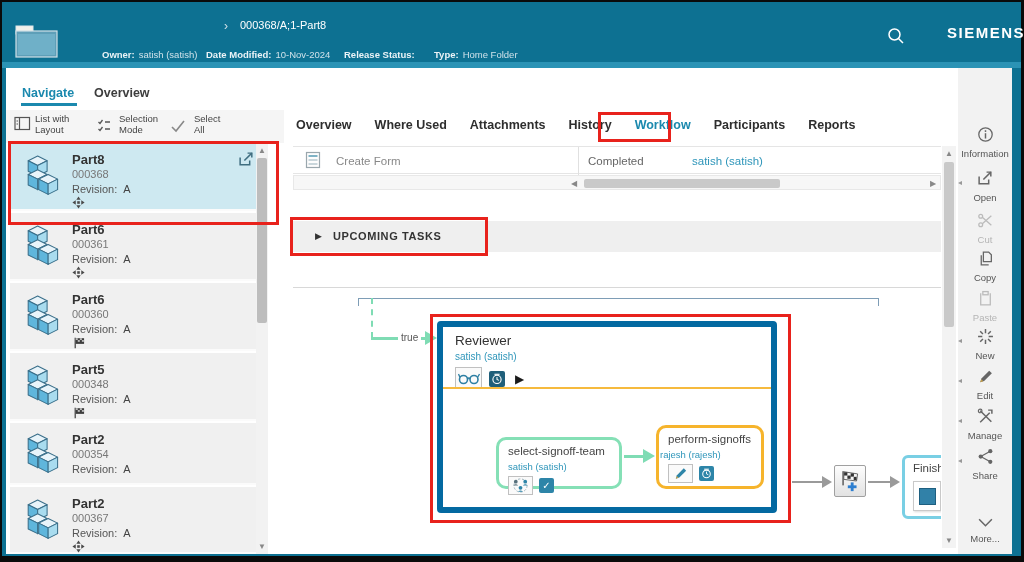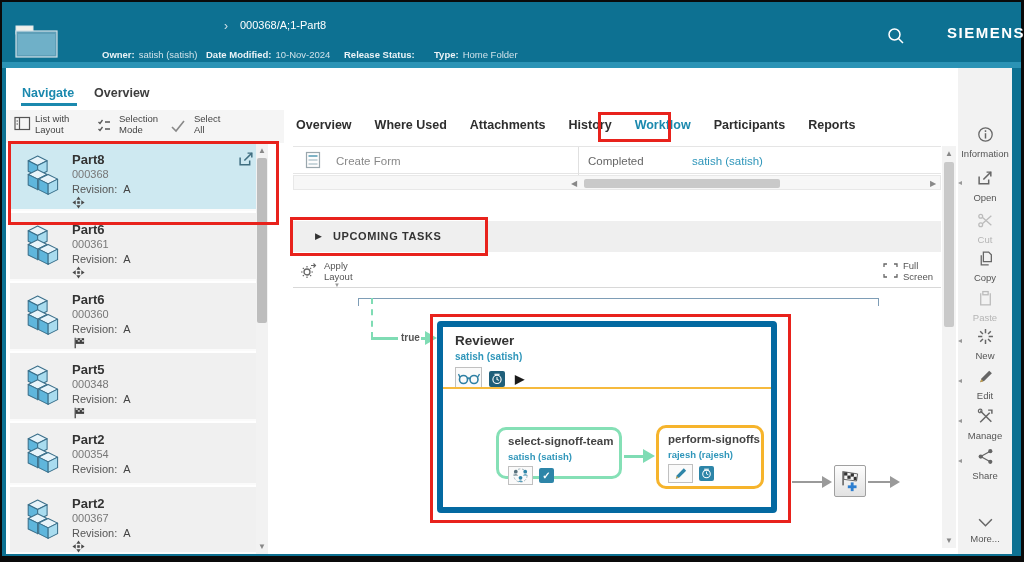--- a/index.html
+++ b/index.html
@@ -32,21 +32,21 @@
   .scroll-arrow { color:#888; font-size:8px; line-height:1; cursor:pointer; }
   .mtab { font-size:12.5px; font-weight:bold; color:#2e2e2e; cursor:pointer; white-space:nowrap; }
   .mtab.active { color:#1b89ae; }
   .task-row { background:#fff; border-top:1px solid #e5e5e5; border-bottom:1px solid #e5e5e5; }
   .task-name { color:#888; font-size:11.5px; }
   .task-status { color:#666; font-size:11.5px; }
   .link { color:#2f96ba; font-size:11.5px; cursor:pointer; }
   .upc-bar { background:#efefef; cursor:pointer; }
   .upc-text { font-size:11px; font-weight:bold; color:#333; letter-spacing:0.6px; }
   .small-btn-label { font-size:9.5px; color:#555; line-height:1.2; }
-  .diagram { background:#fff; border-top:1px solid #d8d8d8; overflow:hidden;font-weight:bold; }
+  .diagram { background:#fff; border-top:1px solid #d8d8d8; overflow:hidden; }
   .wf-line { background:#7e9db6; }
   .green { background:#7fdcb4; }
   .gray-line { background:#9a9a9a; }
   .cond-label { font-size:10px; color:#555; background:#fff; padding:0 2px; }
   .node { background:#fff; border-radius:10px; }
   .node-title { font-size:11.5px; color:#444; white-space:nowrap; }
   .node-user { font-size:9.5px; color:#2f96ba; white-space:nowrap; }
   .rev-box { border:6px solid #0369a1; border-radius:4px; background:#fff; }
   .rev-title { font-size:13.5px; color:#333; }
   .icon-chip { background:#fafafa; border:1px solid #c0c0c0; display:flex; align-items:center; justify-content:center; }
@@ -366,35 +366,20 @@
     <span class="abs scroll-arrow" style="left:277px;top:4px;">◀</span>
     <div class="abs scroll-thumb" style="left:290px;top:2.5px;width:196px;height:9px;background:#c9c9c9;"></div>
     <span class="abs scroll-arrow" style="left:636px;top:4px;">▶</span>
   </div>
 
   <div class="abs upc-bar" style="left:293px;top:221px;width:648px;height:31px;">
     <span class="abs" style="left:22px;top:10px;font-size:9px;color:#333;">▶</span>
     <span class="abs upc-text" style="left:40px;top:9px;">UPCOMING TASKS</span>
   </div>
 
-  <div class="abs" style="left:293px;top:254px;width:648px;height:33px;background:#fff;">
-    <div class="abs" style="left:7px;top:4px;width:70px;height:28px;cursor:pointer;">
-      <svg class="abs" style="left:0;top:3px;" width="18" height="18">
-          <use href="#sym-gearlayout"></use>
-        </svg>
-      <span class="abs small-btn-label" style="left:24px;top:2px;width:40px;">Apply Layout</span>
-      <span class="abs" style="left:34px;top:24px;font-size:6px;color:#999;">▼</span>
-    </div>
-    <div class="abs" style="left:590px;top:4px;width:58px;height:28px;cursor:pointer;">
-      <svg class="abs" style="left:0;top:5px;" width="15" height="15">
-          <use href="#sym-fullscreen"></use>
-        </svg>
-      <span class="abs small-btn-label" style="left:20px;top:2px;width:38px;">Full Screen</span>
-    </div>
-  </div>
 
   <div class="abs diagram" style="left:293px;top:287px;width:648px;height:260px;">
 
     <div class="abs wf-line" style="left:65px;top:10px;width:520px;height:1.4px;"></div>
     <div class="abs wf-line" style="left:65px;top:10px;width:1.4px;height:8px;"></div>
     <div class="abs wf-line" style="left:585px;top:10px;width:1.4px;height:8px;"></div>
 
     <div class="abs" style="left:78px;top:10px;width:2px;height:40px;border-left:2px dashed #7fdcb4;"></div>
     <div class="abs green" style="left:78px;top:49px;width:27px;height:2.5px;"></div>
     <span class="abs cond-label" style="left:106px;top:44px;">true</span>
@@ -410,39 +395,39 @@
           </svg>
       </div>
       <div class="abs mini-sq" style="left:46px;top:44px;width:16px;height:16px;background:#1f5f7a;">
         <svg width="12" height="12" viewBox="0 0 14 14">
             <use href="#sym-clock"></use>
           </svg>
       </div>
       <span class="abs play-glyph" style="left:72px;top:46px;cursor:pointer;">▶</span>
       <div class="abs" style="left:0;top:60px;width:100%;height:0;border-top:2px solid #f6ba3e;"></div>
 
-      <div class="abs node" style="left:53px;top:100px;width:126px;height:52px;border:3px solid #85e0b6;">
+      <div class="abs node" style="left:53px;top:110px;width:126px;height:52px;border:3px solid #85e0b6;">
         <span class="abs node-title" style="left:9px;top:5px;">select-signoff-team</span>
         <span class="abs node-user" style="left:9px;top:21px;">satish (satish)</span>
         <div class="abs icon-chip" style="left:9px;top:36px;width:25px;height:19px;">
           <svg width="19" height="17">
               <use href="#sym-team"></use>
             </svg>
         </div>
         <div class="abs mini-sq" style="left:40px;top:38px;width:15px;height:15px;">
           <span class="check-glyph">✓</span>
         </div>
       </div>
 
       <div class="abs green" style="left:181px;top:128px;width:21px;height:3px;"></div>
       <div class="abs" style="left:200px;top:122px;width:0;height:0;border-left:12px solid #7fdcb4;border-top:7.5px solid transparent;border-bottom:7.5px solid transparent;"></div>
 
       <div class="abs node" style="left:213px;top:98px;width:108px;height:64px;border:3px solid #f6b42c;">
         <span class="abs node-title" style="left:9px;top:5px;">perform-signoffs</span>
-        <span class="abs node-user" style="left:9px;top:21px;">rajesh (rajesh)</span>
+        <span class="abs node-user" style="left:1px;top:21px;">rajesh (rajesh)</span>
         <div class="abs icon-chip" style="left:9px;top:36px;width:25px;height:19px;color:#2d85a8;">
           <svg width="15" height="15">
               <use href="#sym-pencil"></use>
             </svg>
         </div>
         <div class="abs mini-sq" style="left:40px;top:38px;width:15px;height:15px;">
           <svg width="11" height="11" viewBox="0 0 14 14">
               <use href="#sym-clock"></use>
             </svg>
         </div>
@@ -452,20 +437,26 @@
     <div class="abs gray-line" style="left:499px;top:193px;width:32px;height:1.6px;"></div>
     <div class="abs" style="left:529px;top:188px;width:0;height:0;border-left:10px solid #9a9a9a;border-top:6px solid transparent;border-bottom:6px solid transparent;"></div>
     <div class="abs" style="left:541px;top:177px;width:32px;height:32px;background:linear-gradient(#fdfdfd,#e2e2e2);border:1px solid #a0a0a0;border-radius:2px;display:flex;align-items:center;justify-content:center;">
       <svg width="24" height="24" viewBox="0 0 22 22">
           <use href="#sym-finishflag"></use>
         </svg>
     </div>
     <div class="abs gray-line" style="left:575px;top:193px;width:24px;height:1.6px;"></div>
     <div class="abs" style="left:597px;top:188px;width:0;height:0;border-left:10px solid #9a9a9a;border-top:6px solid transparent;border-bottom:6px solid transparent;"></div>
 
+    <div class="abs node" style="left:609px;top:167px;width:52px;height:64px;border:3px solid #79cfe4;border-radius:6px;">
+      <span class="abs node-title" style="left:8px;top:4px;">Finish</span>
+      <div class="abs" style="left:8px;top:23px;width:28px;height:30px;background:#fff;border:1px solid #c9c9c9;box-shadow:1px 1px 2px rgba(0,0,0,0.15);display:flex;align-items:center;justify-content:center;">
+        <div style="width:17px;height:17px;background:#3181a8;border:1px solid #1e5f80;"></div>
+      </div>
+    </div>
   </div>
 
   <div class="abs scroll-track" style="left:942px;top:146px;width:14px;height:402px;background:#f3f3f3;"></div>
   <div class="abs scroll-arrow" style="left:945px;top:150px;">▲</div>
   <div class="abs scroll-thumb" style="left:944px;top:162px;width:10px;height:165px;background:#c9c9c9;"></div>
   <div class="abs scroll-arrow" style="left:945px;top:537px;">▼</div>
 
   <div class="abs sidebar" style="left:958px;top:68px;width:54px;height:486px;"></div>
 
   <div class="abs sb-item" style="top:126px;">

